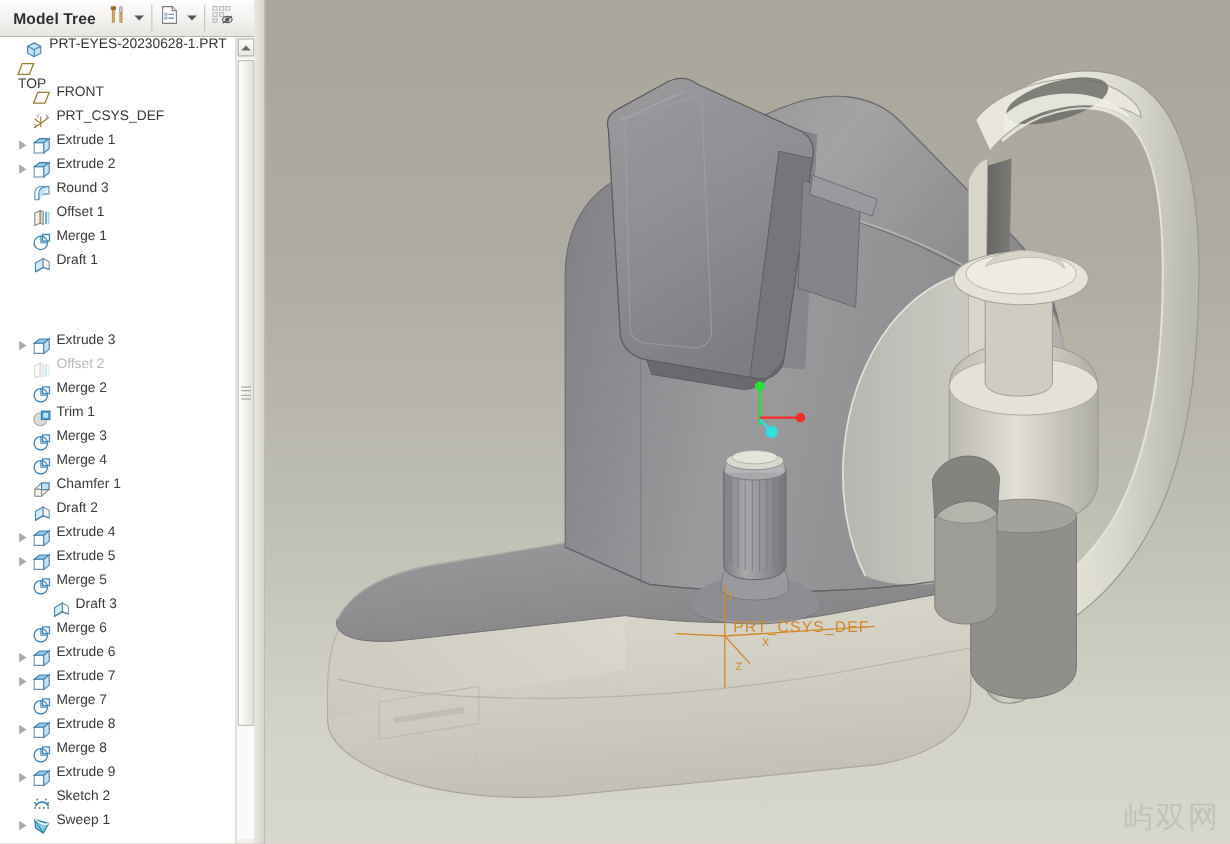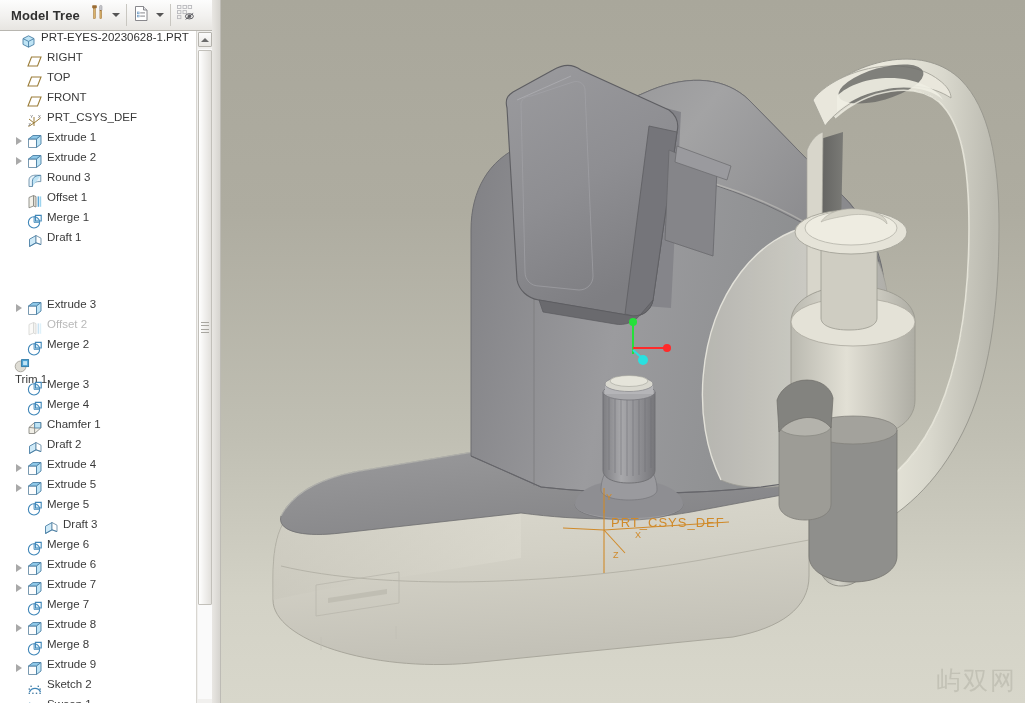--- a/index.html
+++ b/index.html
@@ -188,30 +188,21 @@
           <span class="tw"></span>
           <span class="ticon">
             <svg width="15" height="15" viewBox="0 0 15 15" opacity="1">
               <path d="M2 4.6 L7.5 1.8 L13 4.6 L13 10.4 L7.5 13.2 L2 10.4 Z" fill="#bfe4f5" stroke="#4a7fa5" stroke-width="0.9"></path>
               <path d="M2 4.6 L7.5 7.4 L13 4.6" fill="none" stroke="#4a7fa5" stroke-width="0.9"></path>
               <path d="M7.5 7.4 L7.5 13.2" fill="none" stroke="#4a7fa5" stroke-width="0.9"></path>
             </svg>
           </span>
           <span class="tlabel">PRT-EYES-20230628-1.PRT</span>
         </div>
-        <div class="tree-row" style="padding-left: 12px;">
-          <span class="tw"></span>
-          <span class="ticon">
-            <svg width="15" height="13" viewBox="0 0 15 13" opacity="1">
-              <path d="M4.5 2 L14 2 L10.5 11 L1 11 Z" fill="none" stroke="#9b7d38" stroke-width="1.1"></path>
-            </svg>
-          </span>
-          <span class="tlabel">RIGHT</span>
-        </div>
-        <div class="tree-row" style="padding-left: 12px;">
+        <div class="tree-row" style="padding-left: 12px; flex-direction: column;">
           <span class="tw"></span>
           <span class="ticon">
             <svg width="15" height="13" viewBox="0 0 15 13" opacity="1">
               <path d="M4.5 2 L14 2 L10.5 11 L1 11 Z" fill="none" stroke="#9b7d38" stroke-width="1.1"></path>
             </svg>
           </span>
           <span class="tlabel">TOP</span>
         </div>
         <div class="tree-row" style="padding-left: 12px;">
           <span class="tw"></span>
@@ -338,21 +329,21 @@
           <span class="tw"></span>
           <span class="ticon">
             <svg width="16" height="15" viewBox="0 0 16 15" opacity="1">
               <circle cx="7" cy="8.4" r="5.6" fill="none" stroke="#3f86b8" stroke-width="1.1"></circle>
               <path d="M7 8.4 L7 2.8 A5.6 5.6 0 0 1 12.6 8.4 Z" fill="#cfeaf8" stroke="#3f86b8" stroke-width="0.8"></path>
               <path d="M8.4 1.4 L14.2 1.4 L14.2 7 L8.4 7 Z" fill="none" stroke="#3f86b8" stroke-width="1.1"></path>
             </svg>
           </span>
           <span class="tlabel">Merge 2</span>
         </div>
-        <div class="tree-row" style="padding-left: 12px; flex-direction: column;">
+        <div class="tree-row" style="padding-left: 12px;">
           <span class="tw"></span>
           <span class="ticon">
             <svg width="16" height="15" viewBox="0 0 16 15" opacity="1">
               <circle cx="6.6" cy="8.4" r="5.4" fill="#dedcd4" stroke="#a5a39b" stroke-width="0.9"></circle>
               <path d="M6.6 8.4 L6.6 3 A5.4 5.4 0 0 1 12 8.4 Z" fill="#cacac2"></path>
               <rect x="7.6" y="1.6" width="7" height="7" fill="#4fa3d4" stroke="#2d7aa8" stroke-width="0.9"></rect>
               <rect x="9.1" y="3.1" width="4" height="4" fill="#bfe4f5"></rect>
             </svg>
           </span>
           <span class="tlabel">Trim 1</span>

